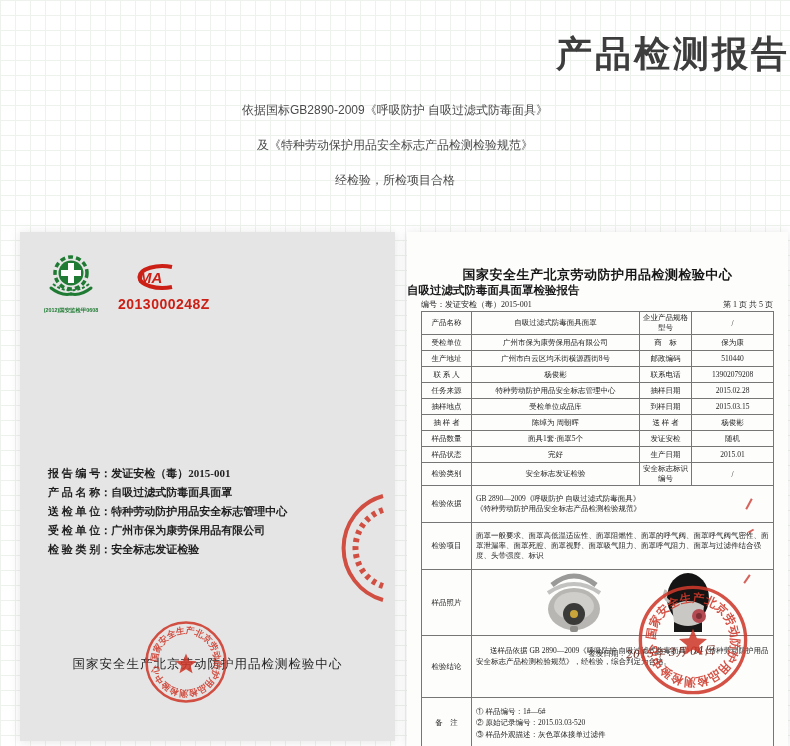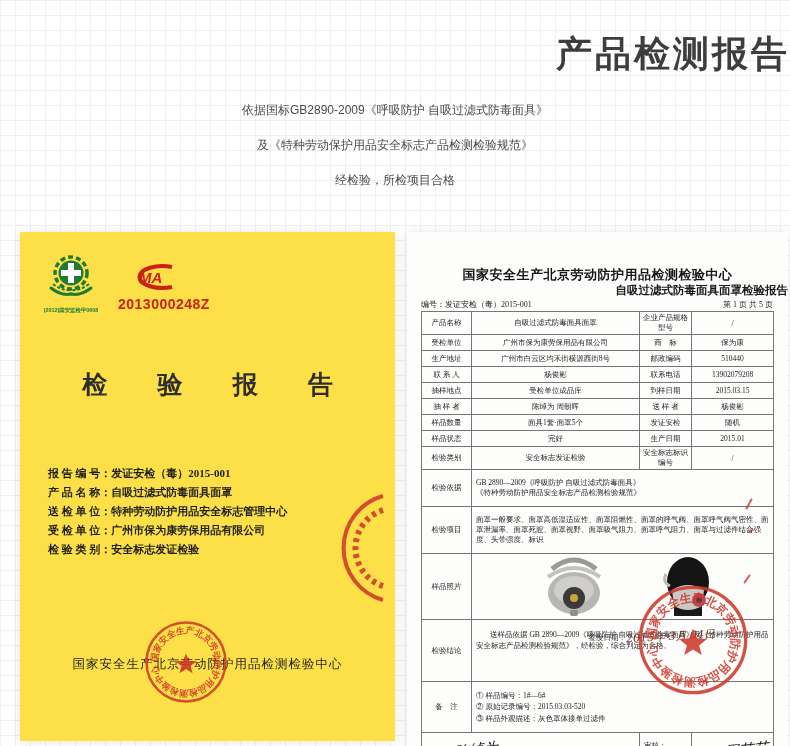--- a/index.html
+++ b/index.html
@@ -11,42 +11,42 @@
       linear-gradient(#eef2ed 1px, transparent 1px),
       linear-gradient(90deg,#eef2ed 1px, transparent 1px);
     background-size:15px 15px;
   }
   
   .hdr{position:absolute;left:0;top:0;width:790px;text-align:center;}
   .hdr .title{margin-top:30px;font-size:36px;font-weight:bold;color:#3d3d3d;letter-spacing:3px;text-align:right;}
   .hdr .intro{margin-top:14px;font-size:12px;color:#4a4a4a;line-height:35px;}
   
   .cert{position:absolute;background:#fdfdfc;box-shadow:0 1px 10px rgba(110,110,110,.18);}
-  .cert-left{left:20px;top:232px;width:375px;height:509px;background:#fde047;text-decoration:underline;}
+  .cert-left{left:20px;top:232px;width:375px;height:509px;background:#e5e5e5;text-decoration:underline;}
   .cert-right{left:407px;top:232px;width:381px;height:514px;}
   
   .logos{position:absolute;left:18px;top:22px;display:flex;align-items:flex-start;}
   .glogo{width:66px;text-align:center;}
   .glogo .cap{font-size:6px;color:#1f7b33;font-weight:bold;transform:scale(.9);white-space:nowrap;}
   .cma{width:70px;margin-left:14px;text-align:center;margin-top:8px;}
   .cma .num{font-size:14px;color:#cc2016;font-weight:bold;letter-spacing:.5px;}
   .lc-title{position:absolute;left:0;top:136px;width:100%;text-align:center;
     font-family:"Liberation Serif","DejaVu Serif",serif;font-size:25px;font-weight:600;
     color:#2e2e2e;letter-spacing:22px;text-indent:22px;}
   .lc-fields{position:absolute;left:28px;top:232px;font-family:"Liberation Serif","DejaVu Serif",serif;}
   .lc-fields .row{font-size:11px;line-height:19px;color:#1f1f1f;font-weight:bold;white-space:nowrap;}
   .lc-footer{position:absolute;left:0;top:424px;width:100%;text-align:center;
     font-family:"Liberation Serif","DejaVu Serif",serif;font-size:12.5px;color:#242424;letter-spacing:1px;}
   .stamp{position:absolute;opacity:.87;pointer-events:none;}
   .stamp-left-main{left:124px;top:388px;width:84px;height:84px;}
   .stamp-edge{right:6px;top:258px;width:58px;height:116px;}
   
   .rc-org{position:absolute;left:0;top:34px;width:100%;text-align:center;font-size:13px;
     font-weight:bold;color:#161616;letter-spacing:.5px;font-family:"Liberation Serif","DejaVu Serif",serif;}
-  .rc-sub{position:absolute;left:0;top:51px;width:100%;text-align:right;font-size:11.5px;
+  .rc-sub{position:absolute;left:0;top:51px;width:100%;text-align:left;font-size:11.5px;
     font-weight:bold;color:#1a1a1a;font-family:"Liberation Serif","DejaVu Serif",serif;}
   .rc-meta{position:absolute;left:14px;top:67px;width:352px;font-size:8px;color:#222;
     font-family:"Liberation Serif","DejaVu Serif",serif;}
   .rc-meta .pg{float:right;}
   .rt{position:absolute;left:14px;top:79px;width:352px;border-collapse:collapse;table-layout:fixed;
     font-family:"Liberation Serif","DejaVu Serif",serif;font-size:7.5px;color:#242424;}
   .rt td{border:1px solid #767676;text-align:center;vertical-align:middle;padding:1px 2px;overflow:hidden;}
   .rt td.tl{text-align:left;padding:8px 4px;vertical-align:top;}
   .h22{height:22px}.h15{height:15px}.h16{height:16px}.h20{height:20px}.h24{height:24px}
   .h32{height:32px}.h66p{height:66px}.h62{height:62px}.h34{height:34px}.h28{height:28px}
@@ -95,21 +95,20 @@
     </div>
     <div class="cma">
       <svg width="56" height="30" viewBox="0 0 56 30">
         <path d="M47,5 A23,11 0 1,0 47,25" fill="none" stroke="#cc2016" stroke-width="4"></path>
         <text x="14" y="21" font-size="15" font-weight="bold" font-style="italic" fill="#cc2016" font-family="'Liberation Sans',sans-serif">MA</text>
       </svg>
       <div class="num">2013000248Z</div>
     </div>
   </div>
 
-  <div class="lc-title">检 验 报 告</div>
 
   <div class="lc-fields">
     <div class="row"><span>报 告 编 号：</span><span>发证安检（毒）2015-001</span></div>
     <div class="row"><span>产 品 名 称：</span><span>自吸过滤式防毒面具面罩</span></div>
     <div class="row"><span>送 检 单 位：</span><span>特种劳动防护用品安全标志管理中心</span></div>
     <div class="row"><span>受 检 单 位：</span><span>广州市保为康劳保用品有限公司</span></div>
     <div class="row"><span>检 验 类 别：</span><span>安全标志发证检验</span></div>
   </div>
 
   <svg class="stamp stamp-edge" viewBox="0 0 58 116">
@@ -163,20 +162,26 @@
           <td>生产地址</td>
           <td>广州市白云区均禾街横源西街8号</td>
           <td>邮政编码</td>
           <td>510440</td>
         </tr>
     <tr class="h16">
           <td>联 系 人</td>
           <td>杨俊彬</td>
           <td>联系电话</td>
           <td>13902079208</td>
+        </tr>
+    <tr class="h16">
+          <td>任务来源</td>
+          <td>特种劳动防护用品安全标志管理中心</td>
+          <td>抽样日期</td>
+          <td>2015.02.28</td>
         </tr>
     <tr class="h16">
           <td>抽样地点</td>
           <td>受检单位成品库</td>
           <td>到样日期</td>
           <td>2015.03.15</td>
         </tr>
     <tr class="h16">
           <td>抽 样 者</td>
           <td>陈绰为 周朝晖</td>

